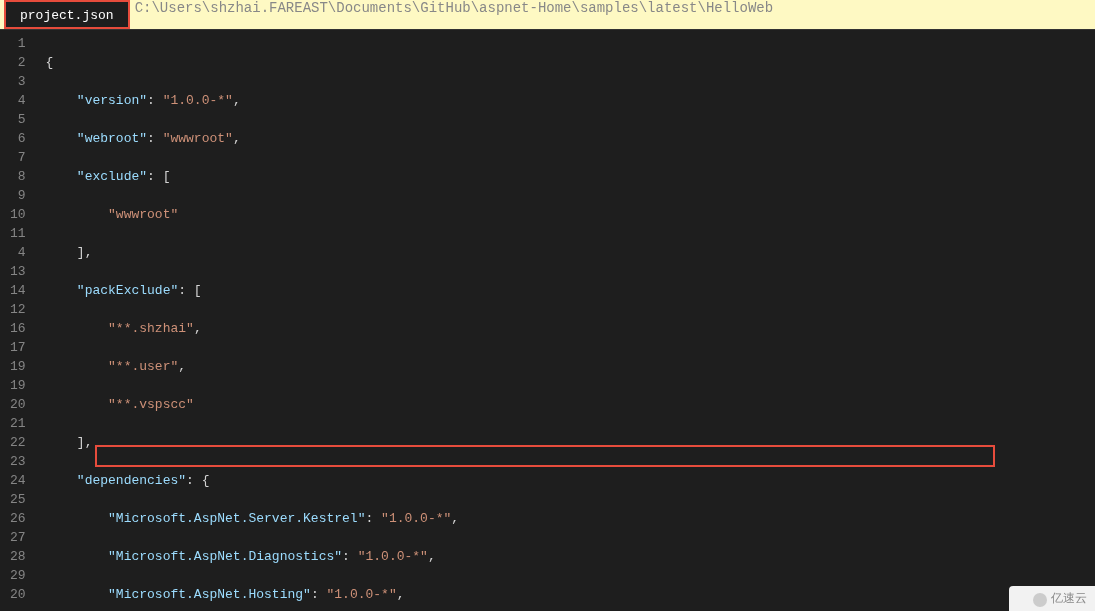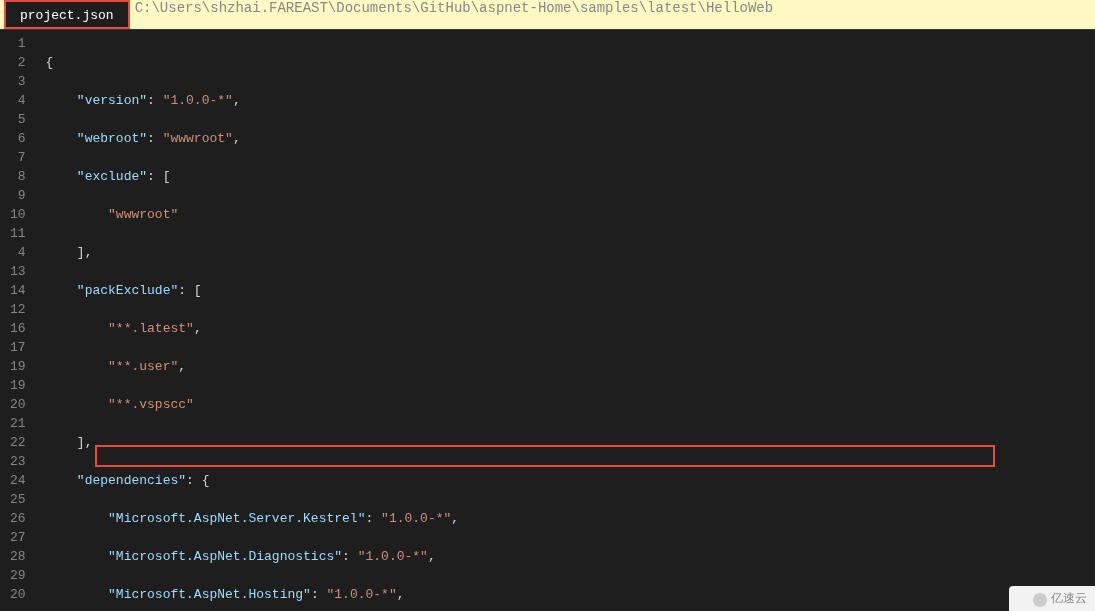--- a/index.html
+++ b/index.html
@@ -142,21 +142,21 @@
   </div>
 
   <div class="code">
 <div class="code-line"><span class="punct">{</span></div>
 <div class="code-line">    <span class="key">"version"</span><span class="punct">: </span><span class="string">"<span>1.0.0-*</span>"</span><span class="punct">,</span></div>
 <div class="code-line">    <span class="key">"webroot"</span><span class="punct">: </span><span class="string">"<span>wwwroot</span>"</span><span class="punct">,</span></div>
 <div class="code-line">    <span class="key">"exclude"</span><span class="punct">: [</span></div>
 <div class="code-line">        <span class="string">"<span>wwwroot</span>"</span></div>
 <div class="code-line">    <span class="punct">],</span></div>
 <div class="code-line">    <span class="key">"packExclude"</span><span class="punct">: [</span></div>
-<div class="code-line">        <span class="string">"<span>**.latest</span>"</span><span class="punct">,</span></div>
+<div class="code-line">        <span class="string">"<span>**.shzhai</span>"</span><span class="punct">,</span></div>
 <div class="code-line">        <span class="string">"<span>**.user</span>"</span><span class="punct">,</span></div>
 <div class="code-line">        <span class="string">"<span>**.vspscc</span>"</span></div>
 <div class="code-line">    <span class="punct">],</span></div>
 <div class="code-line">    <span class="key">"dependencies"</span><span class="punct">: {</span></div>
 <div class="code-line">        <span class="key">"Microsoft.AspNet.Server.Kestrel"</span><span class="punct">: </span><span class="string">"1.0.0-*"</span><span class="punct">,</span></div>
 <div class="code-line">        <span class="key">"Microsoft.AspNet.Diagnostics"</span><span class="punct">: </span><span class="string">"1.0.0-*"</span><span class="punct">,</span></div>
 <div class="code-line">        <span class="key">"Microsoft.AspNet.Hosting"</span><span class="punct">: </span><span class="string">"1.0.0-*"</span><span class="punct">,</span></div>
 
 
 

